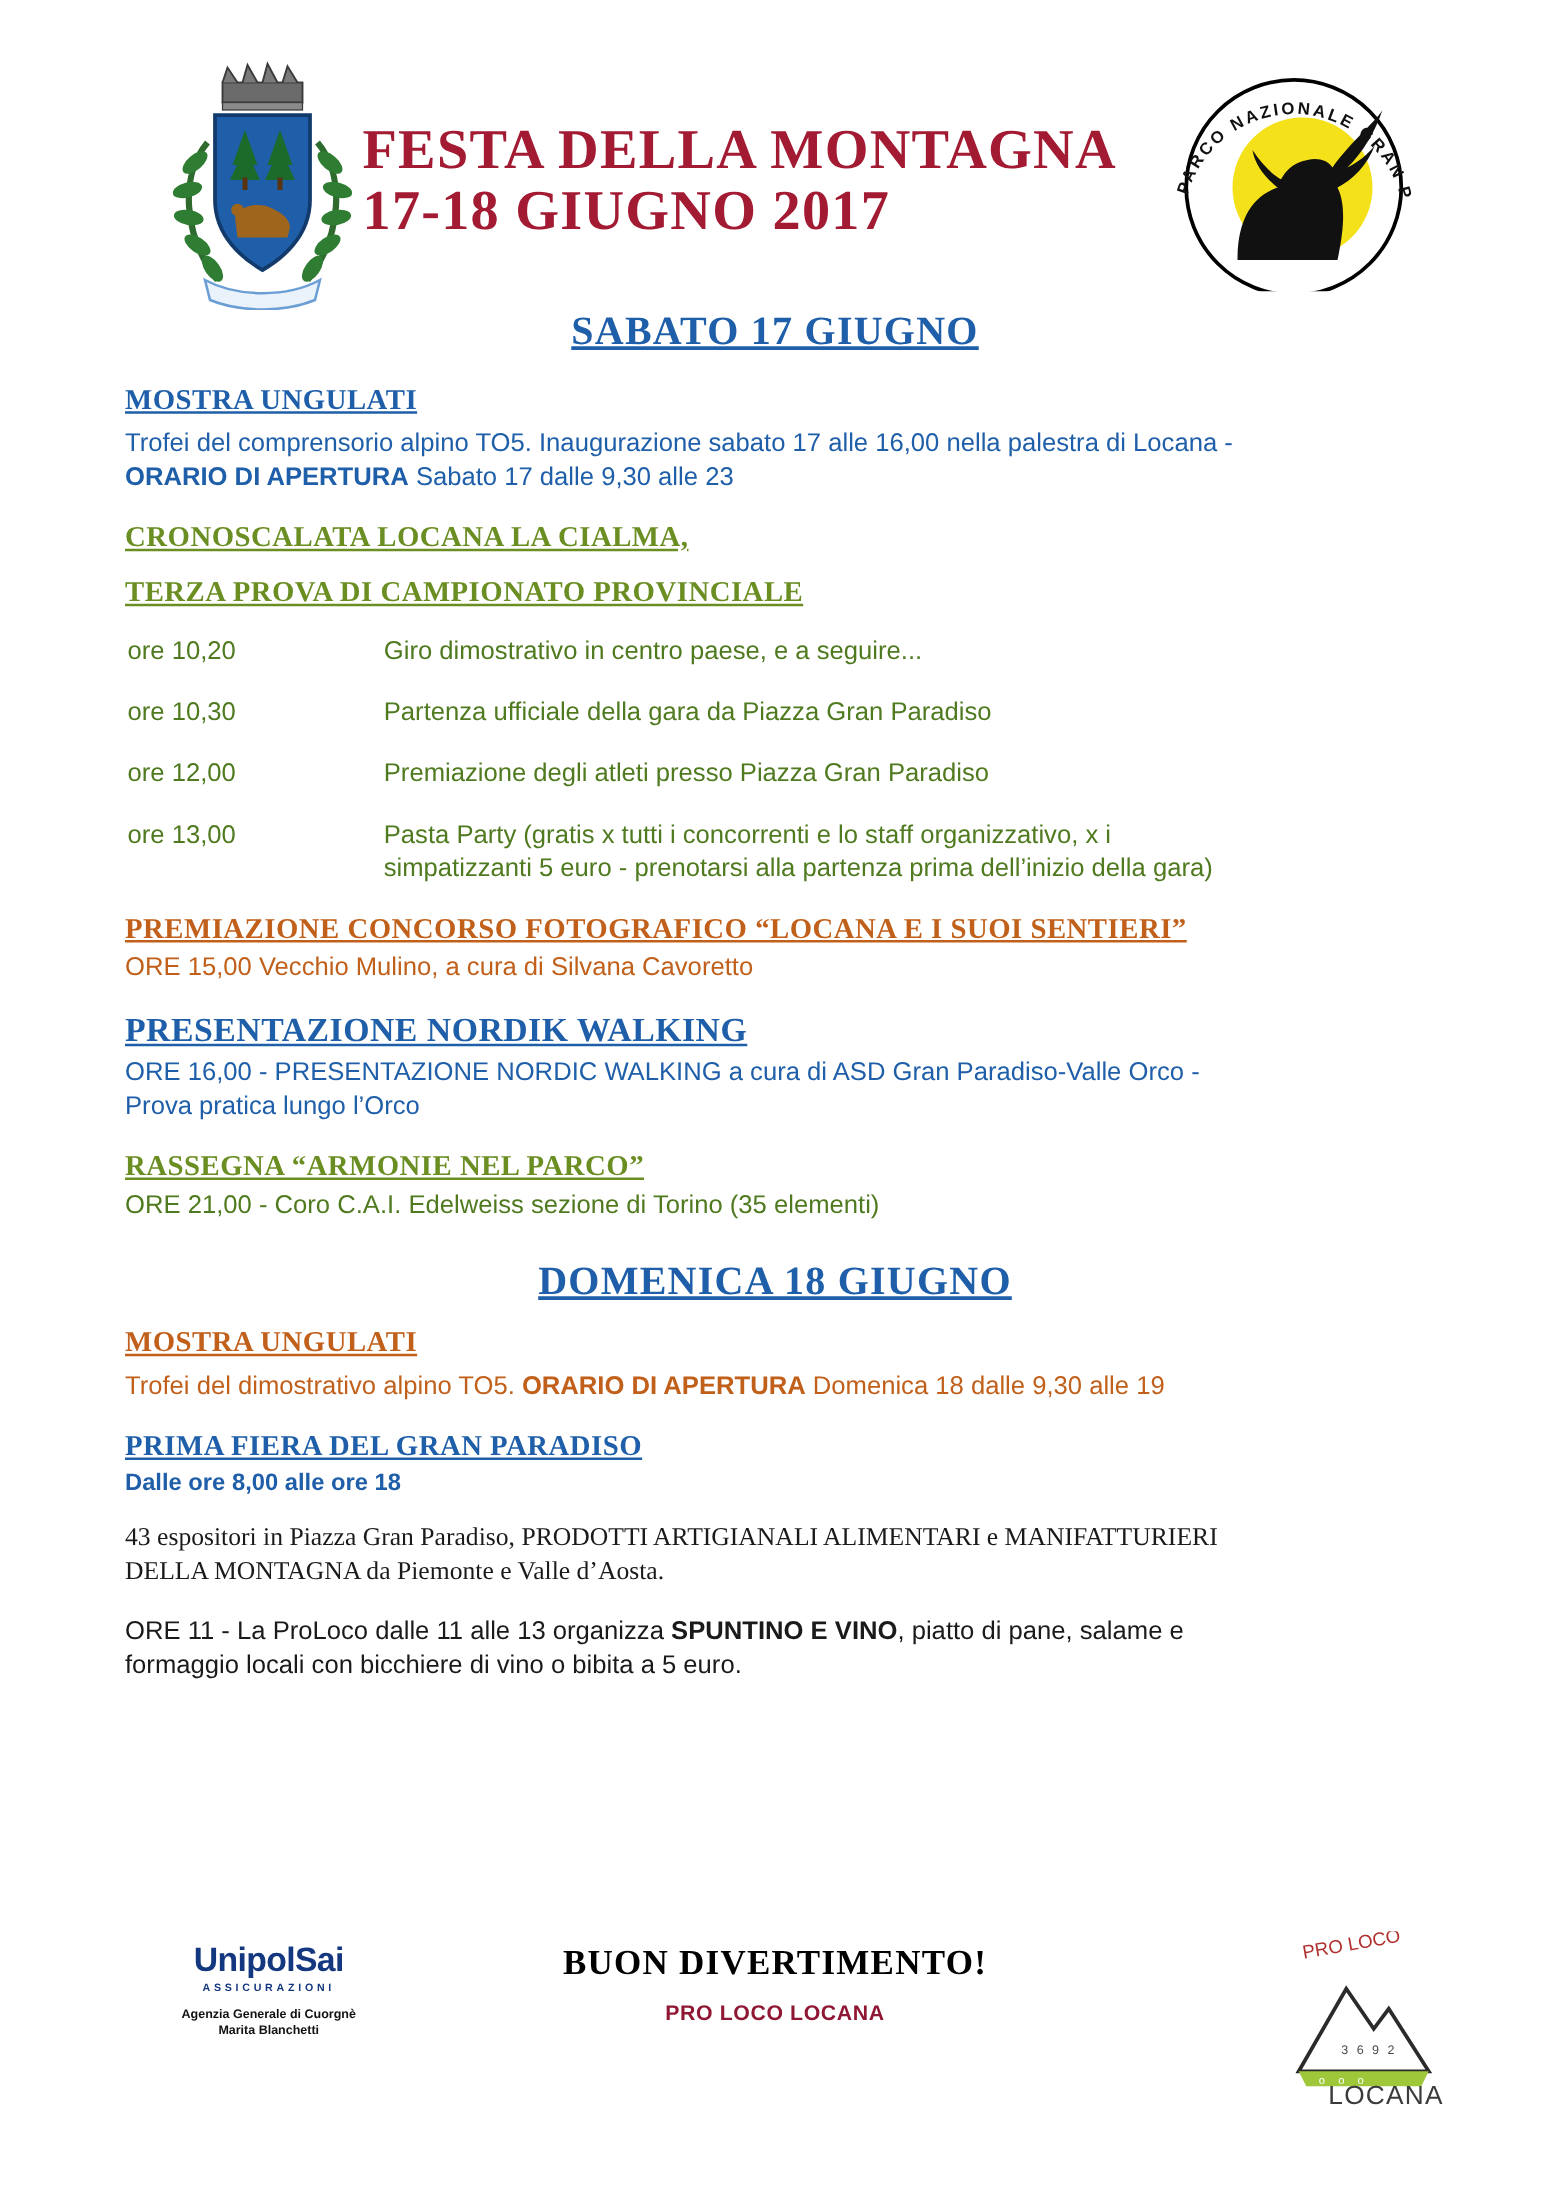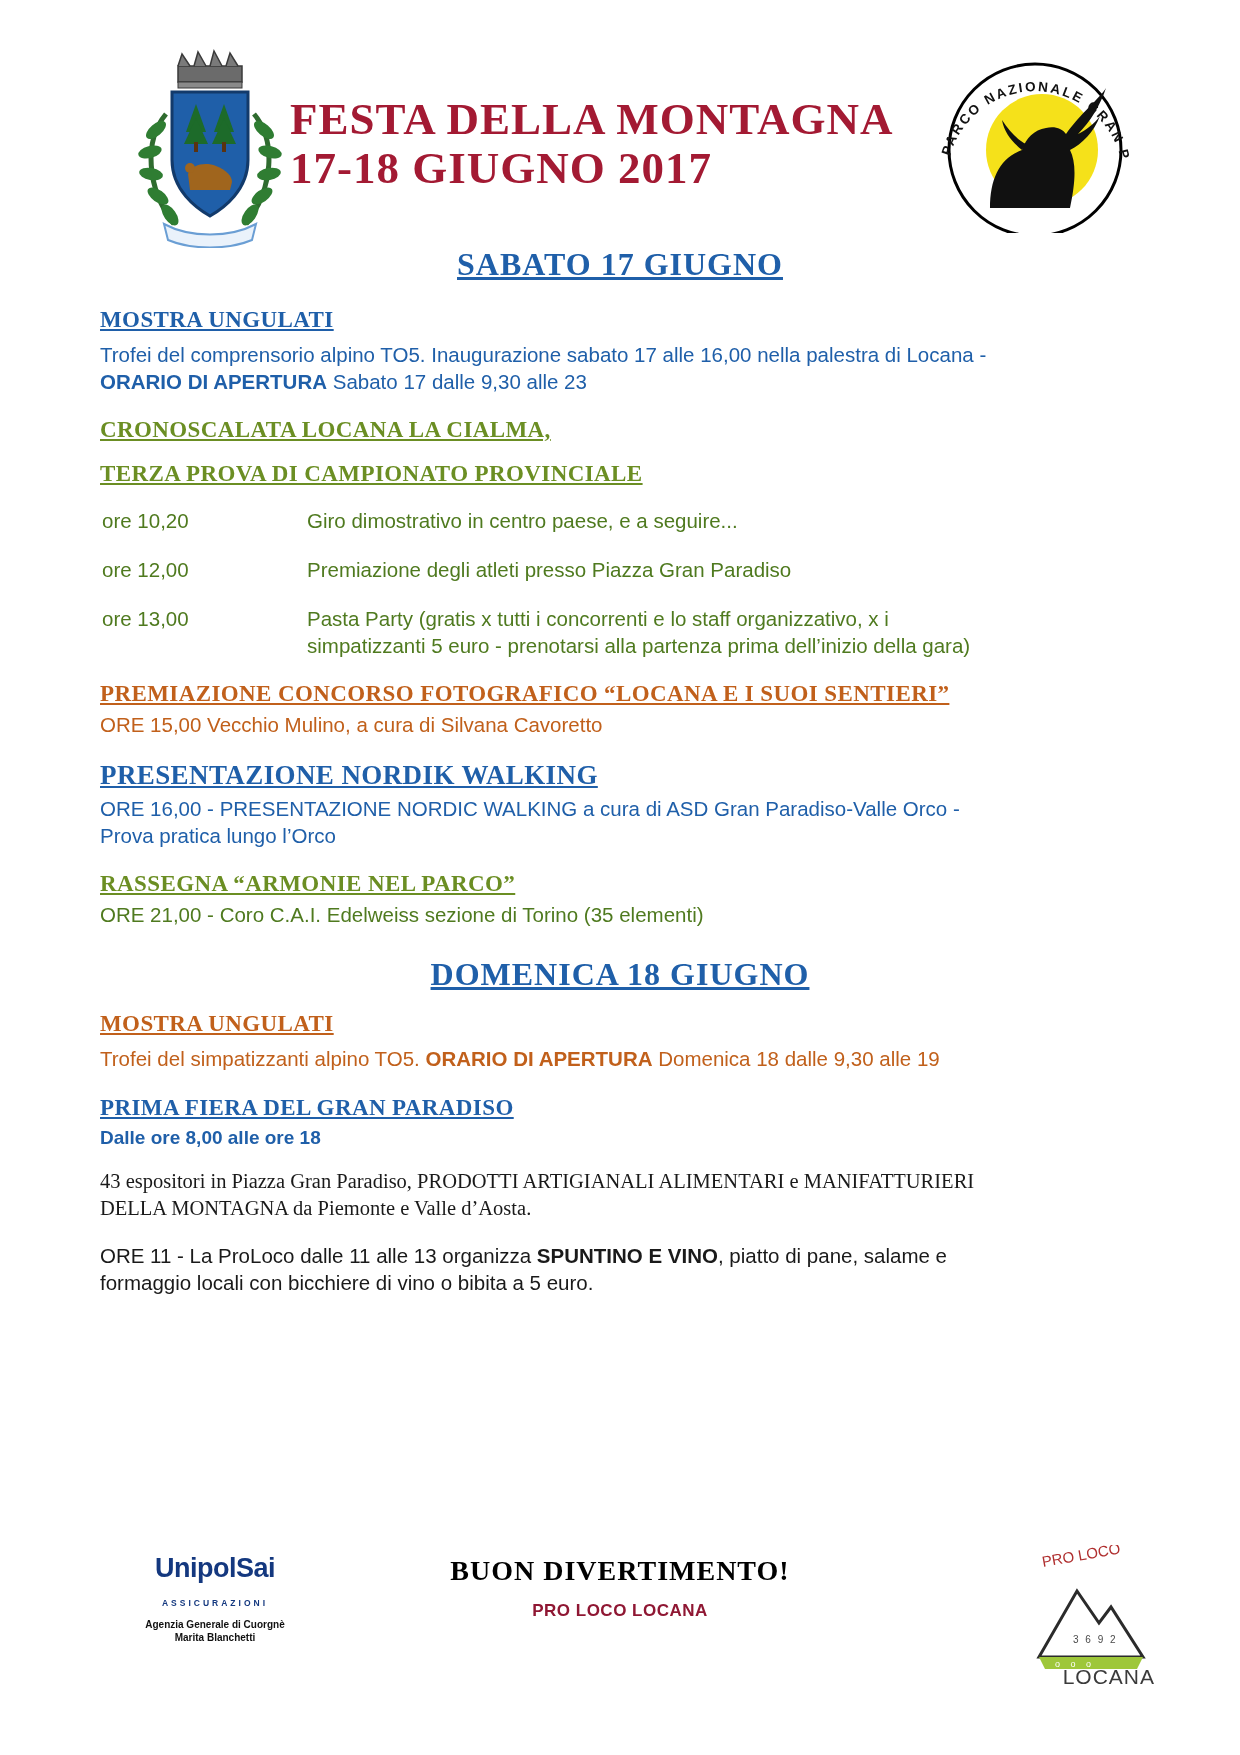--- a/index.html
+++ b/index.html
@@ -146,21 +146,21 @@
     font-weight: bold;
     font-size: 27px;
     color: #14387f;
     letter-spacing: -0.5px;
   }
   .unipol-sub {
     font-size: 8.5px;
     letter-spacing: 3px;
     color: #14387f;
     font-weight: bold;
-    margin-top: 14px;
+    margin-top: 1px;
     text-align: center;
   }
   .unipol-agency {
     font-size: 10px;
     font-weight: bold;
     color: #111;
     margin-top: 10px;
     line-height: 1.3;
   }
   .buon {
@@ -286,20 +286,24 @@
   <div class="section">
     <div class="sec-title green" style="margin-bottom:18px;">CRONOSCALATA LOCANA LA CIALMA,</div>
     <div class="sec-title green">TERZA PROVA DI CAMPIONATO PROVINCIALE</div>
 
     <div class="schedule">
       <div class="sched-row">
         <div class="sched-time">ore 10,20</div>
         <div class="sched-desc">Giro dimostrativo in centro paese, e a seguire...</div>
       </div>
       <div class="sched-row">
+        <div class="sched-time">ore 10,30</div>
+        <div class="sched-desc">Partenza ufficiale della gara da Piazza Gran Paradiso</div>
+      </div>
+      <div class="sched-row">
         <div class="sched-time">ore 12,00</div>
         <div class="sched-desc">Premiazione degli atleti presso Piazza Gran Paradiso</div>
       </div>
       <div class="sched-row">
         <div class="sched-time">ore 13,00</div>
         <div class="sched-desc">Pasta Party (gratis x tutti i concorrenti e lo staff organizzativo, x i simpatizzanti 5 euro - prenotarsi alla partenza prima dell’inizio della gara)</div>
       </div>
     </div>
   </div>
 
@@ -315,21 +319,21 @@
 
   <div class="section">
     <div class="sec-title green tight">RASSEGNA “ARMONIE NEL PARCO”</div>
     <div class="body-text green">ORE 21,00 - Coro C.A.I. Edelweiss sezione di Torino (35 elementi)</div>
   </div>
 
   <div class="day-heading second">DOMENICA 18 GIUGNO</div>
 
   <div class="section">
     <div class="sec-title orange">MOSTRA UNGULATI</div>
-    <div class="body-text orange narrow2"><span>Trofei del simpatizzanti alpino TO5. </span><b>ORARIO DI APERTURA</b><span> Domenica 18 dalle 9,30 alle 19</span></div>
+    <div class="body-text orange narrow2"><span>Trofei del dimostrativo alpino TO5. </span><b>ORARIO DI APERTURA</b><span> Domenica 18 dalle 9,30 alle 19</span></div>
   </div>
 
   <div class="section">
     <div class="sec-title blue tight">PRIMA FIERA DEL GRAN PARADISO</div>
     <div class="body-text blue" style="font-weight:bold;font-size:19px;margin-bottom:18px;"><span>Dalle ore 8,00 alle ore 18</span></div>
     <div class="body-text narrow" style="margin-bottom:20px;font-family:Liberation Serif, serif;">43 espositori in Piazza Gran Paradiso, PRODOTTI ARTIGIANALI ALIMENTARI e MANIFATTURIERI DELLA MONTAGNA da Piemonte e Valle d’Aosta.</div>
     <div class="body-text narrow"><span>ORE 11 - La ProLoco dalle 11 alle 13 organizza </span><b>SPUNTINO E VINO</b><span>, piatto di pane, salame e formaggio locali con bicchiere di vino o bibita a 5 euro.</span></div>
   </div>
 
   <div class="footer">

